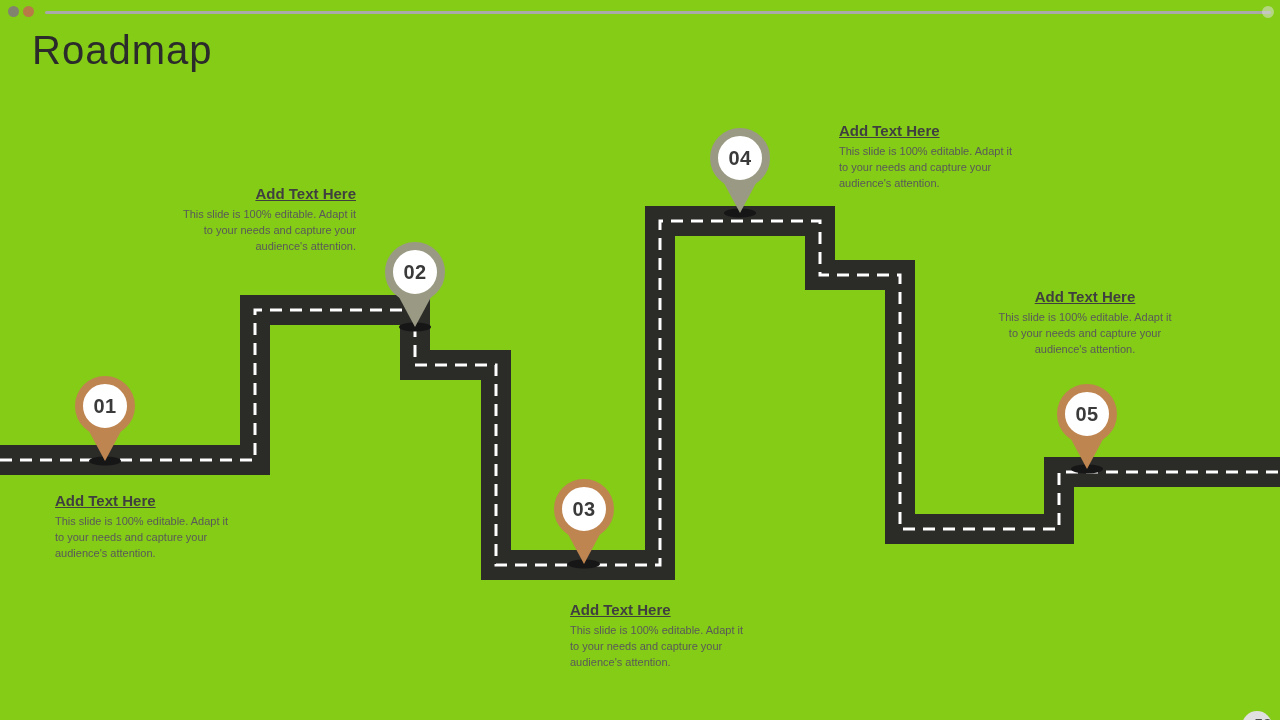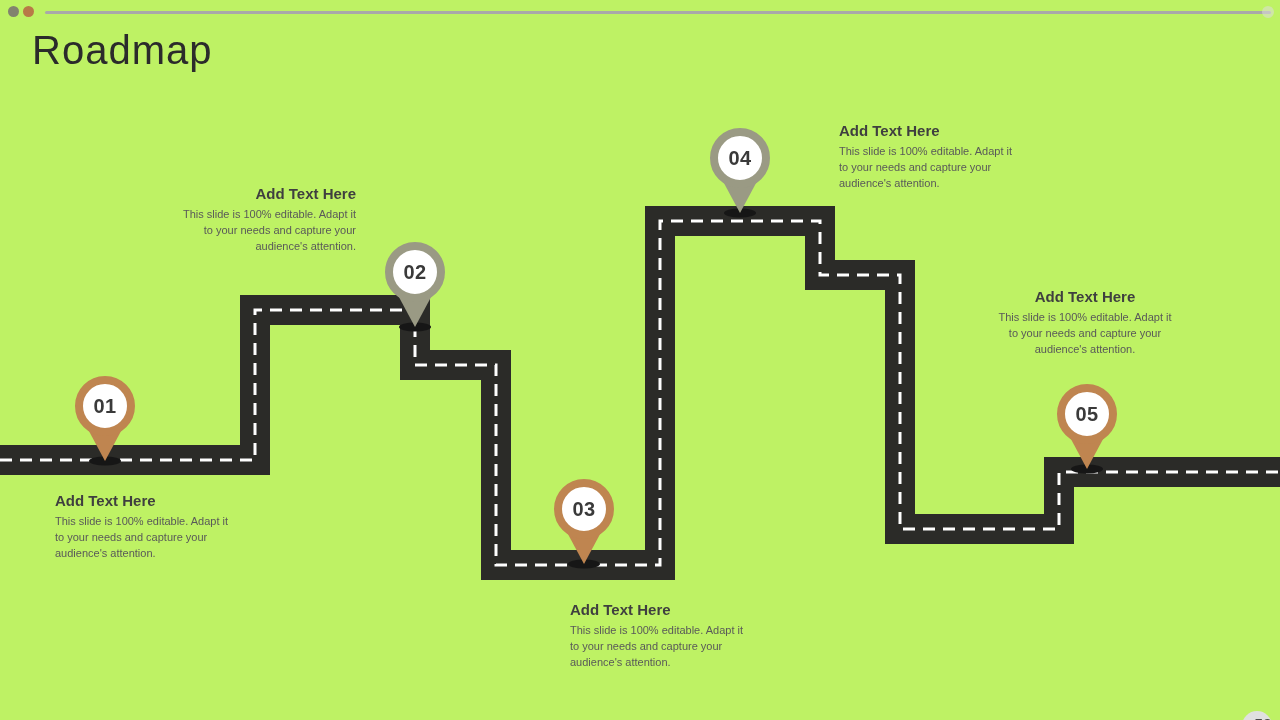--- a/index.html
+++ b/index.html
@@ -1,20 +1,20 @@
 <!DOCTYPE html>
 <html><head>
 <meta charset="utf-8">
 <style>
   html, body { margin: 0; padding: 0; background: #ffffff; }
   .slide {
     position: relative;
     width: 1280px;
     height: 720px;
-    background: #bef264;
+    background: #84cc16;
     overflow: hidden;
     font-family: "Liberation Sans", sans-serif;
   }
   .accent-dot {
     position: absolute;
     width: 11px; height: 11px;
     border-radius: 50%;
     top: 6px;
   }
   .dot-olive { left: 8px; }
@@ -56,20 +56,21 @@
     width: 222px;
   }
   .note.align-left   { text-align: left; }
   .note.align-right  { text-align: right; }
   .note.align-center { text-align: center; }
   .note-heading {
     font-size: 15px;
     font-weight: bold;
     color: #3f3f3f;
     margin-bottom: 5px;
+    text-decoration: underline;
   }
   .note-line {
     font-size: 11px;
     line-height: 15.8px;
     color: #595959;
   }
   .page-badge {
     position: absolute;
     left: 1242px; top: 683px;
     width: 30px; height: 30px;

